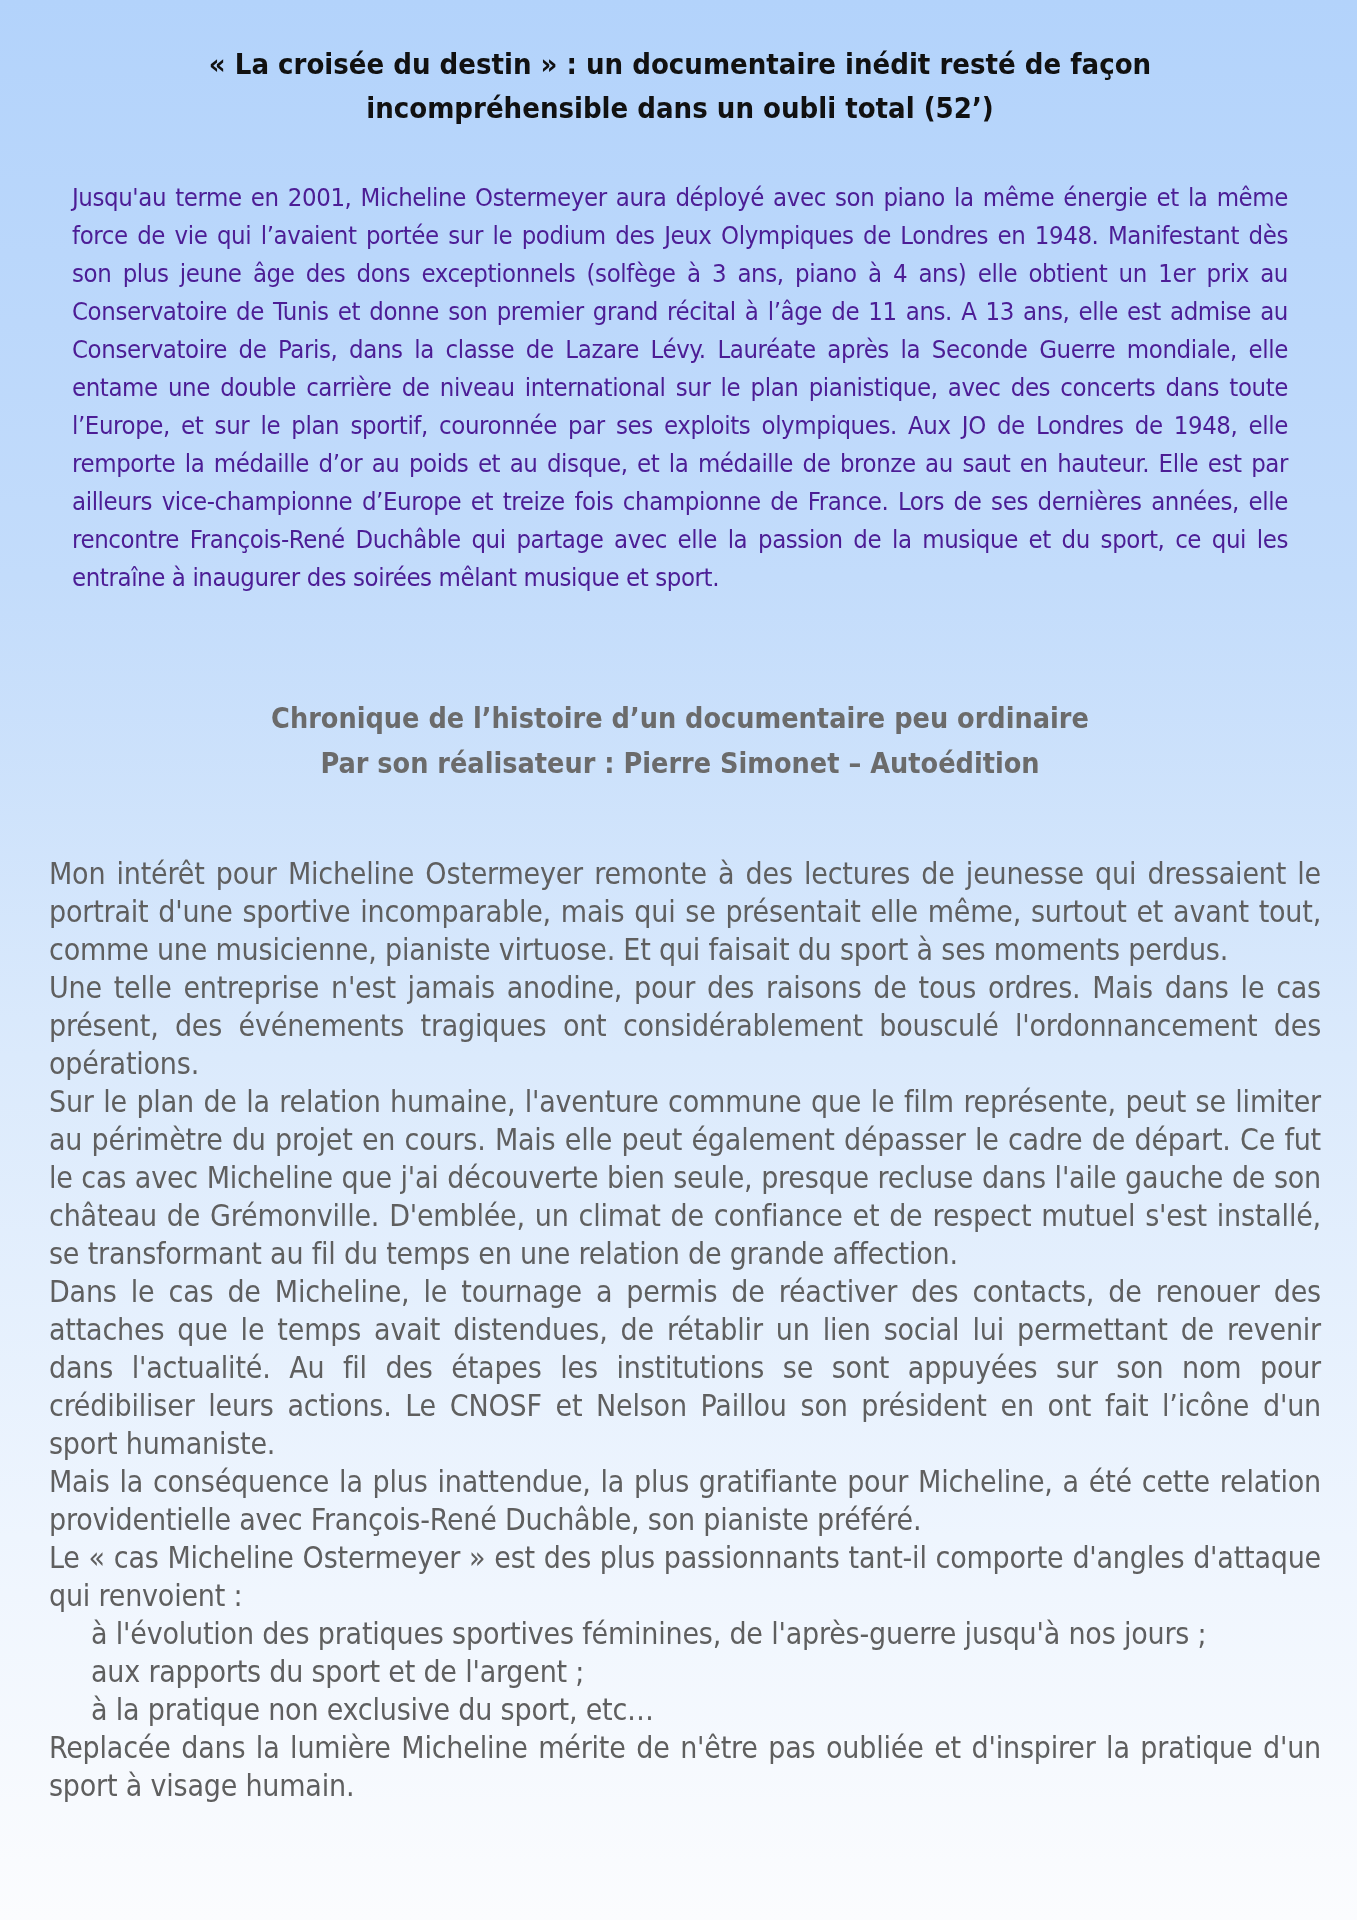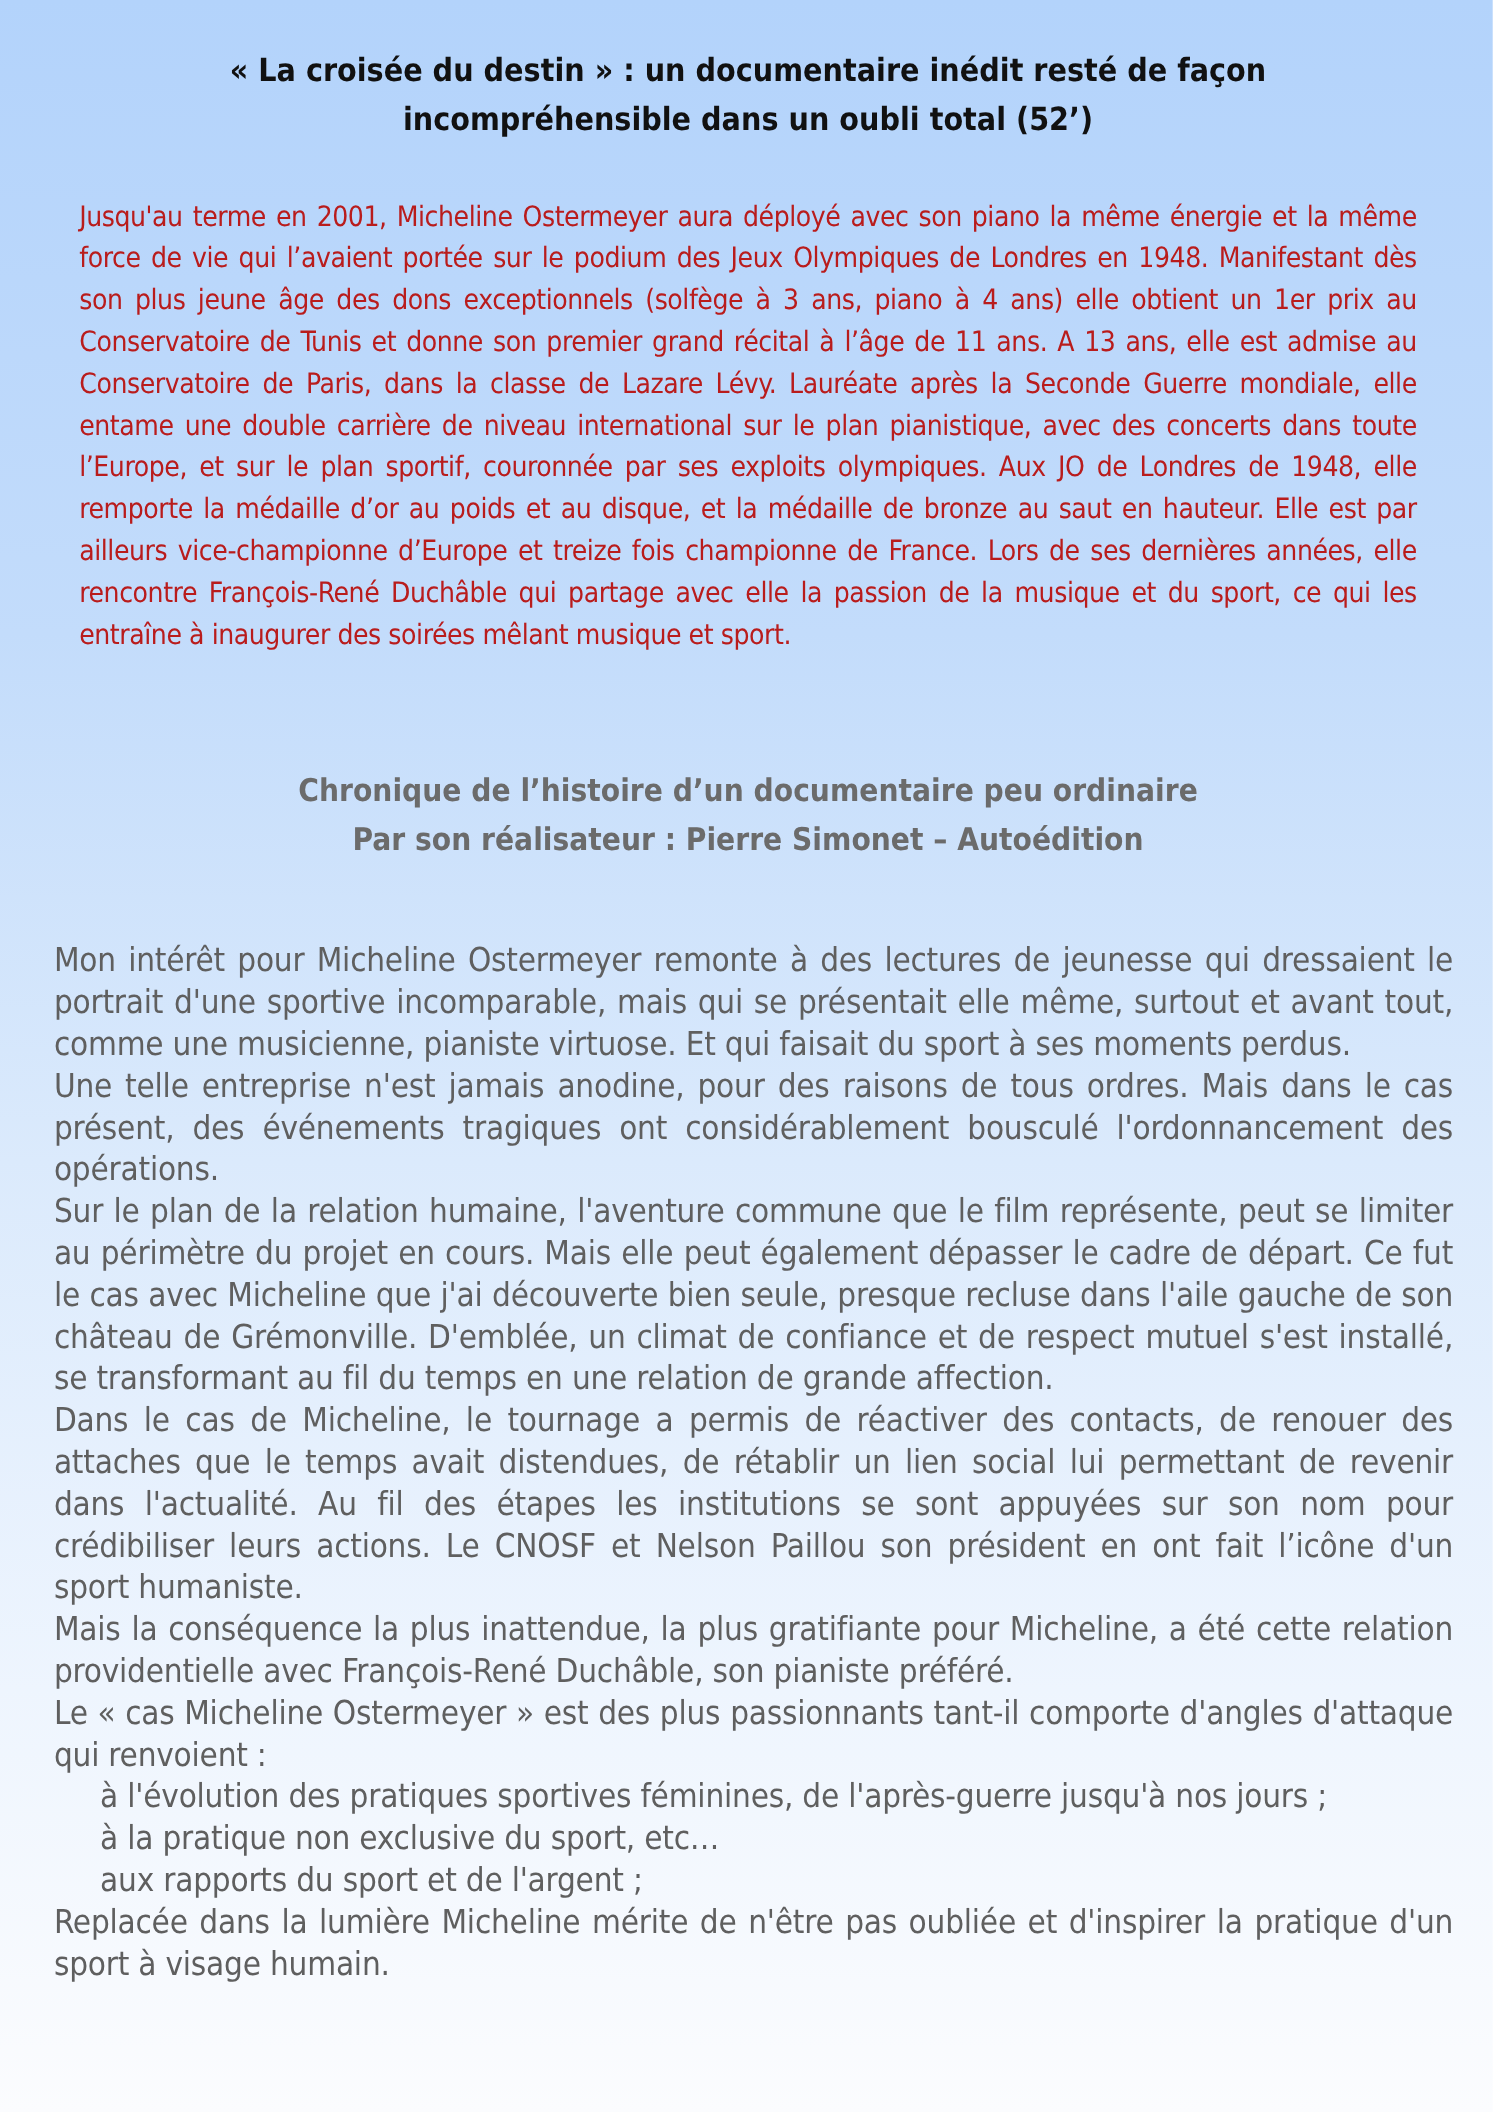--- a/index.html
+++ b/index.html
@@ -33,21 +33,21 @@
       margin: 0;
       font-stretch: condensed;
     }
     .intro {
       position: absolute;
       left: 72px;
       top: 178px;
       width: 1216px;
       font-size: 25.5px;
       line-height: 38px;
-      color: #b91c1c;
+      color: #4c1d95;
       text-align: justify;
       margin: 0;
       letter-spacing: -0.4px;
     }
     .chronicle-heading {
       position: absolute;
       left: 140px;
       top: 696px;
       width: 1080px;
       text-align: center;
@@ -99,19 +99,19 @@
 
   <div class="chronicle-body">
     <p>Mon intérêt pour Micheline Ostermeyer remonte à des lectures de jeunesse qui dressaient le portrait d'une sportive incomparable, mais qui se présentait elle même, surtout et avant tout, comme une musicienne, pianiste virtuose. Et qui faisait du sport à ses moments perdus.</p>
     <p>Une telle entreprise n'est jamais anodine, pour des raisons de tous ordres. Mais dans le cas présent, des événements tragiques ont considérablement bousculé l'ordonnancement des opérations.</p>
     <p>Sur le plan de la relation humaine, l'aventure commune que le film représente, peut se limiter au périmètre du projet en cours. Mais elle peut également dépasser le cadre de départ. Ce fut le cas avec Micheline que j'ai découverte bien seule, presque recluse dans l'aile gauche de son château de Grémonville. D'emblée, un climat de confiance et de respect mutuel s'est installé, se transformant au fil du temps en une relation de grande affection.</p>
     <p>Dans le cas de Micheline, le tournage a permis de réactiver des contacts, de renouer des attaches que le temps avait distendues, de rétablir un lien social lui permettant de revenir dans l'actualité. Au fil des étapes les institutions se sont appuyées sur son nom pour crédibiliser leurs actions. Le CNOSF et Nelson Paillou son président en ont fait l’icône d'un sport humaniste.</p>
     <p>Mais la conséquence la plus inattendue, la plus gratifiante pour Micheline, a été cette relation providentielle avec François-René Duchâble, son pianiste préféré.</p>
     <p>Le « cas Micheline Ostermeyer » est des plus passionnants tant-il comporte d'angles d'attaque qui renvoient :</p>
     <ul>
       <li>à l'évolution des pratiques sportives féminines, de l'après-guerre jusqu'à nos jours ;</li>
+      <li>aux rapports du sport et de l'argent ;</li>
       <li>à la pratique non exclusive du sport, etc…</li>
-      <li>aux rapports du sport et de l'argent ;</li>
     </ul>
     <p>Replacée dans la lumière Micheline mérite de n'être pas oubliée et d'inspirer la pratique d'un sport à visage humain.</p>
   </div>
 
 </div>
 
 </body></html>

